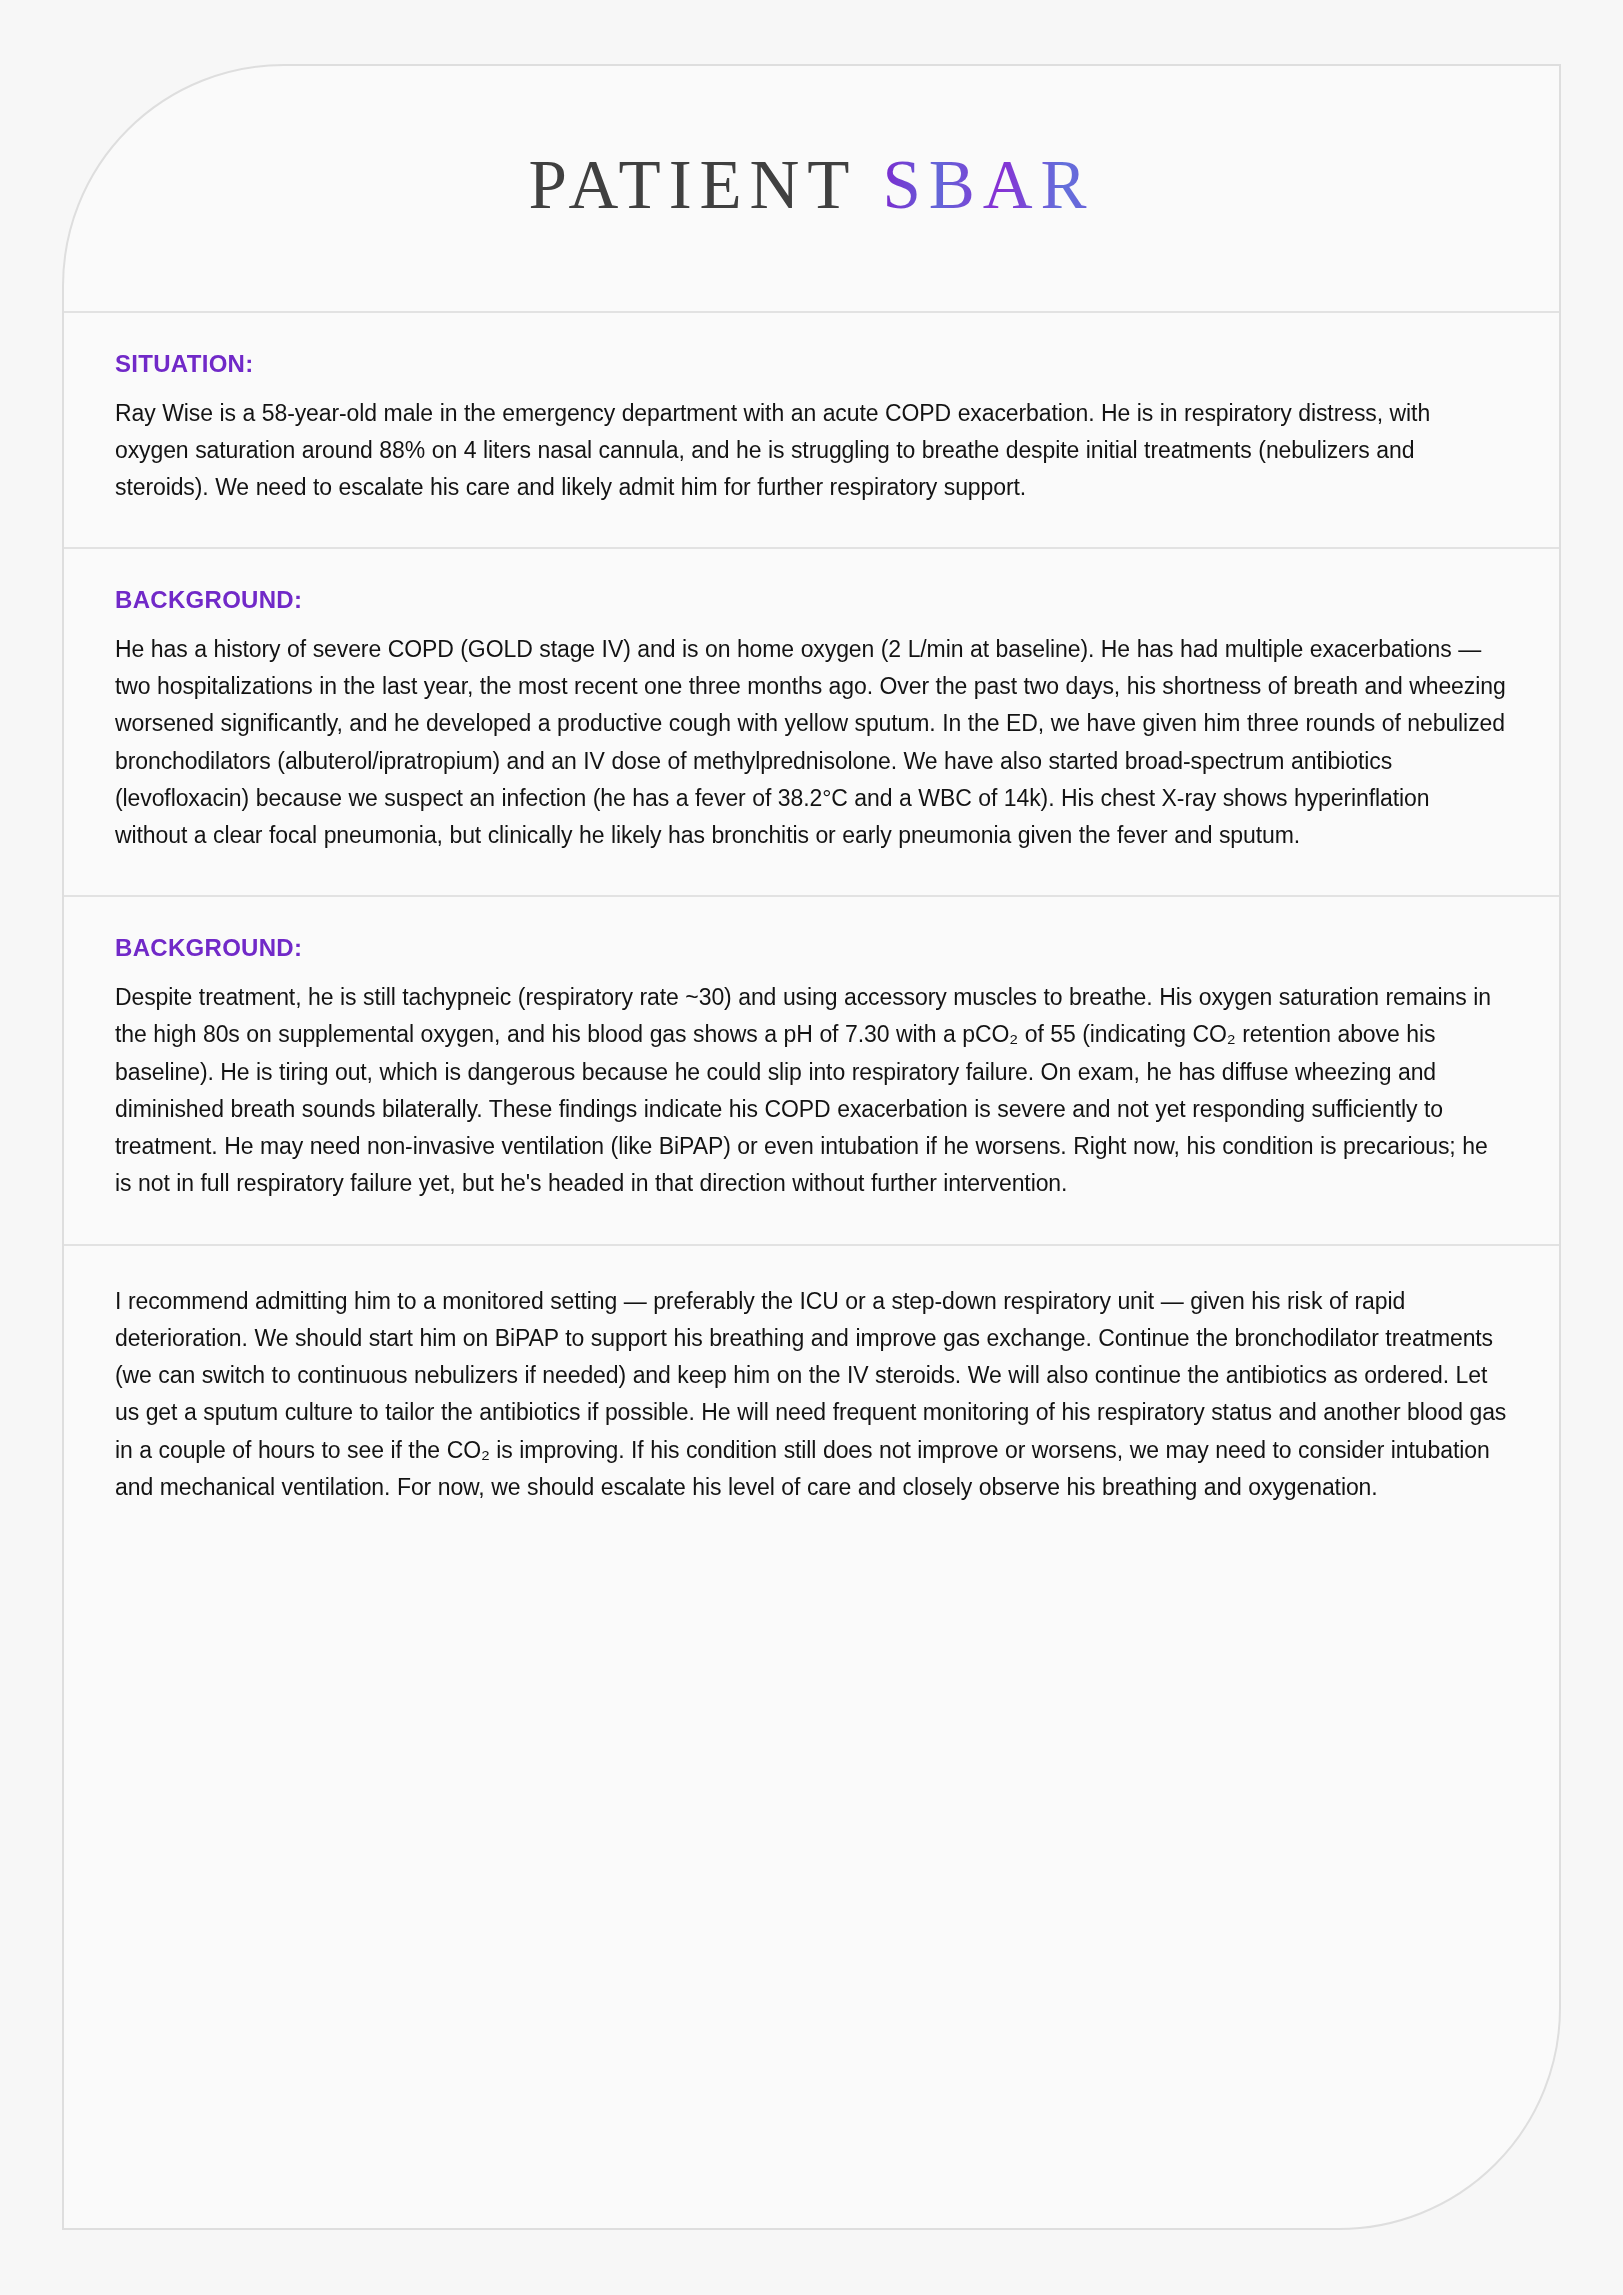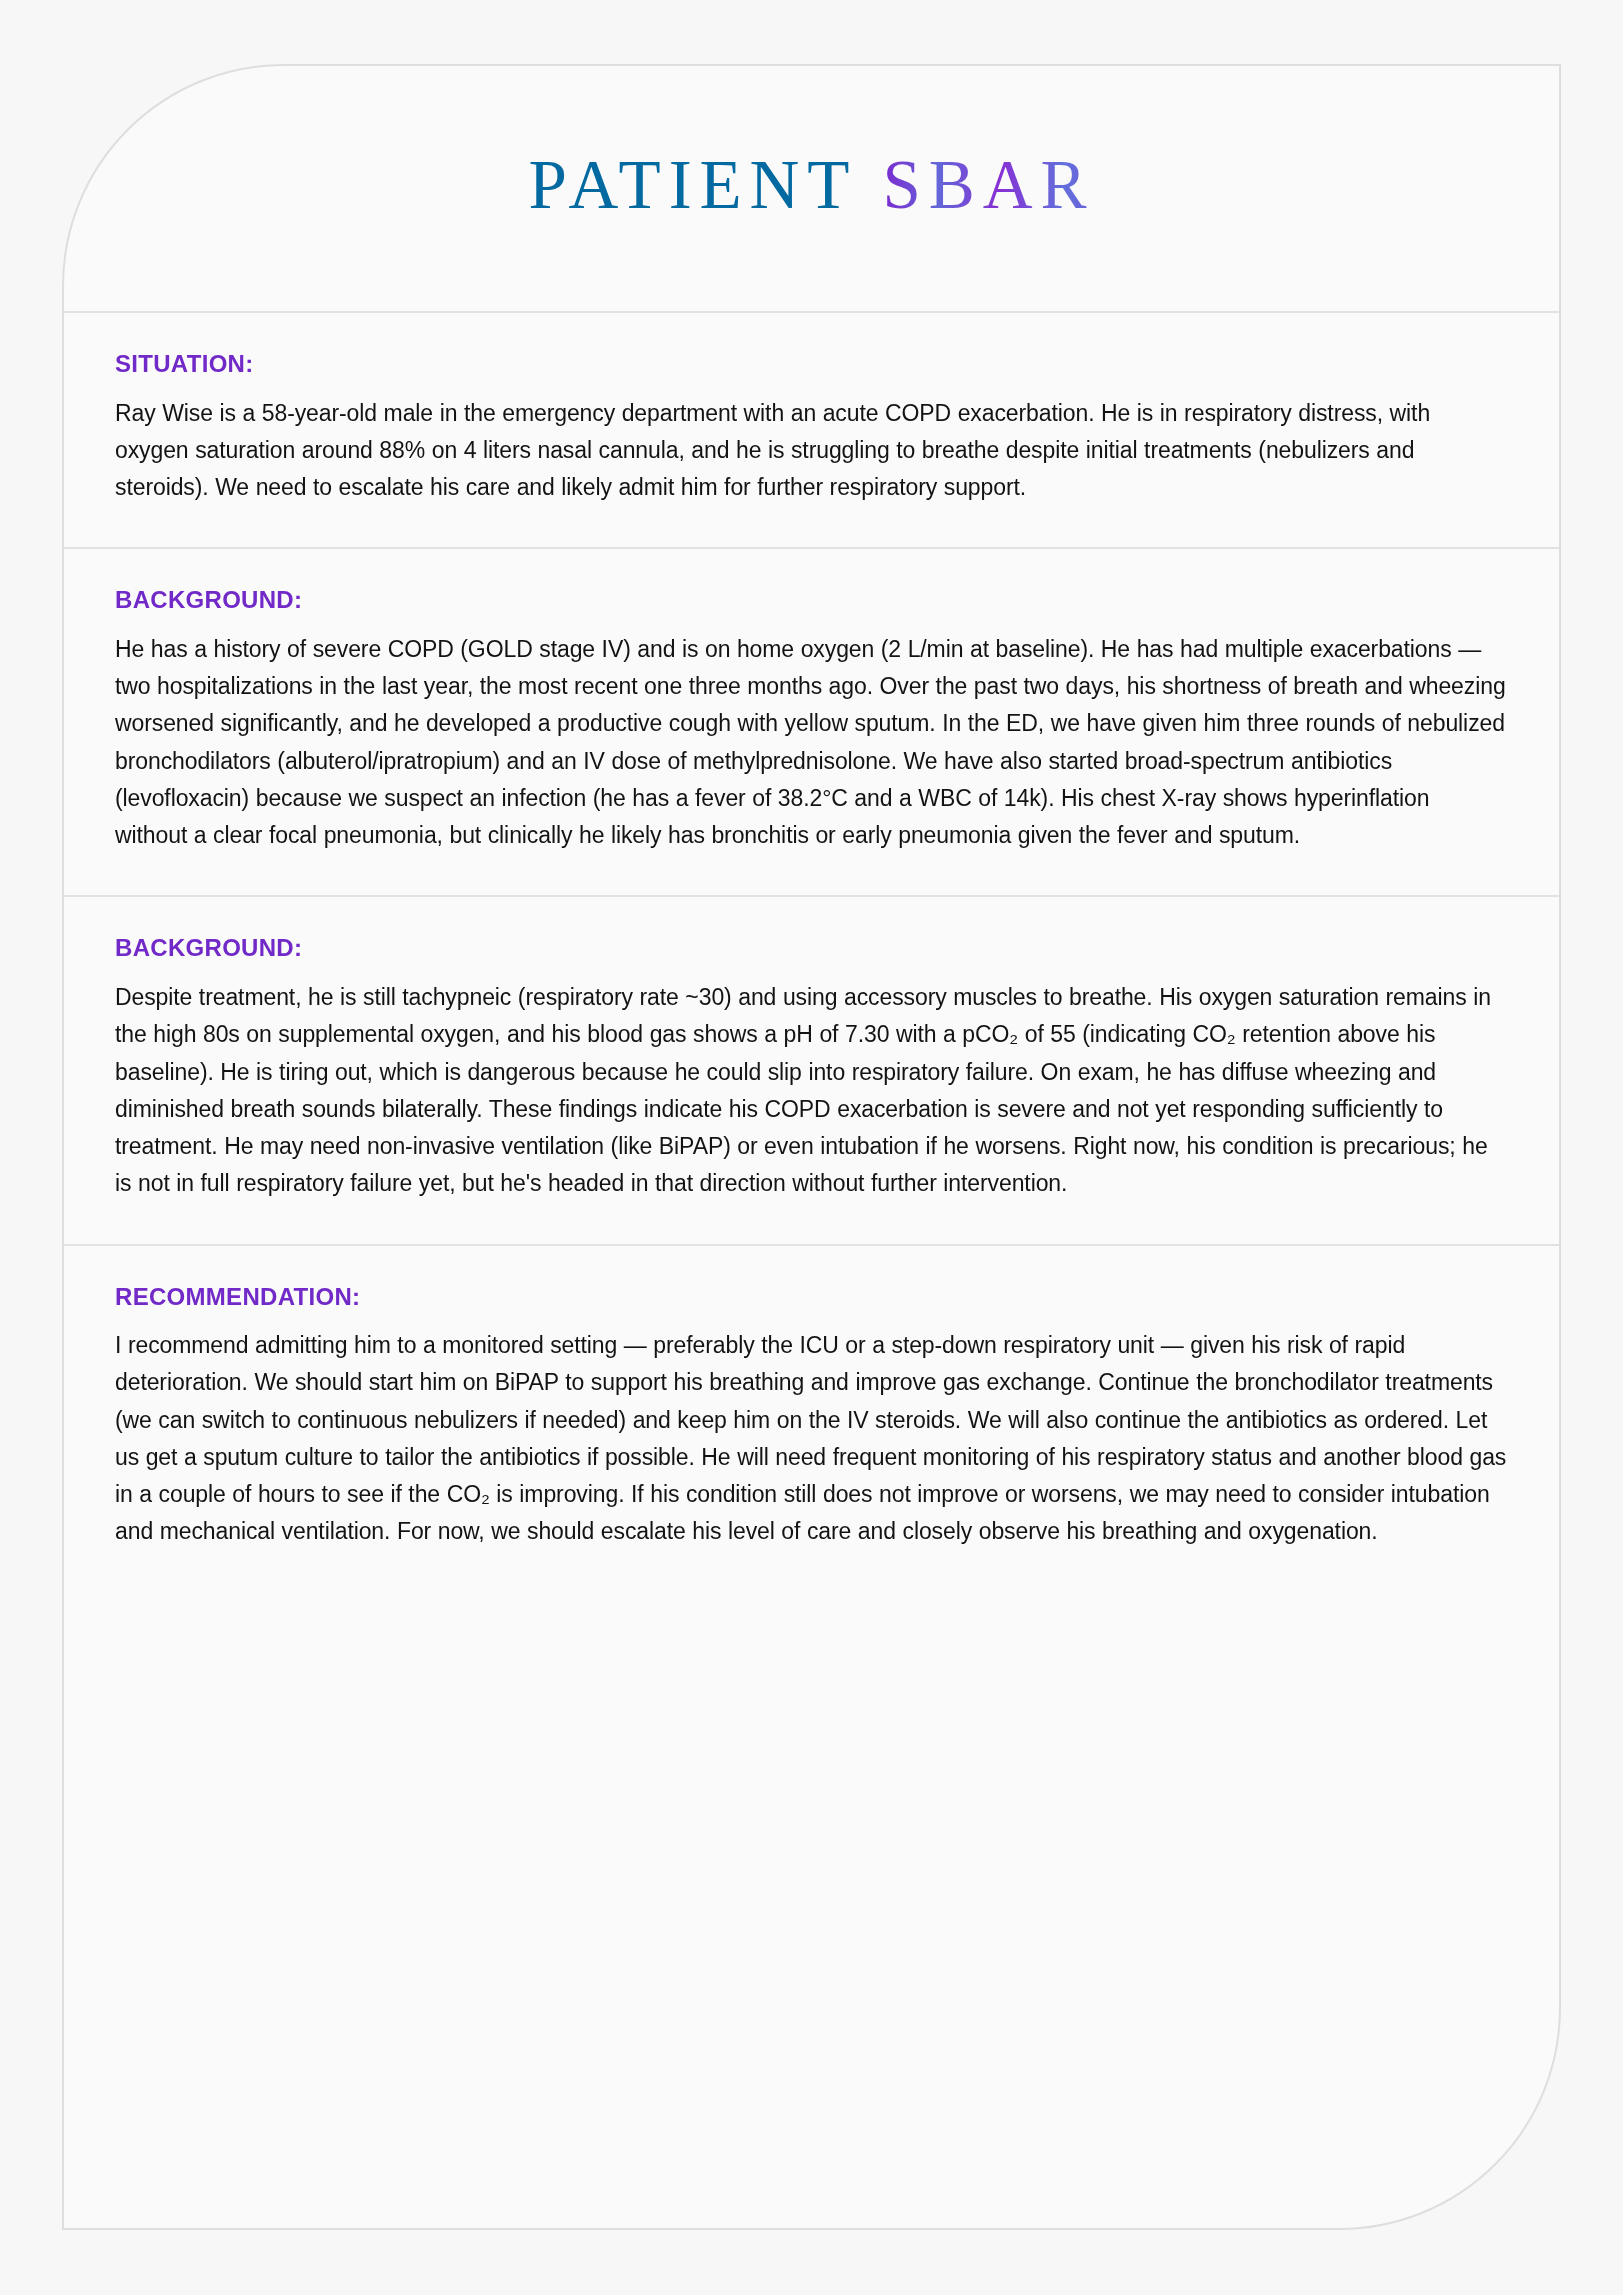--- a/index.html
+++ b/index.html
@@ -55,21 +55,21 @@
     font-family: "Liberation Serif", "DejaVu Serif", serif;
     font-size: 69px;
     font-weight: 400;
     letter-spacing: 7.9px;
     line-height: 1;
     white-space: nowrap;
     margin: 0;
     padding: 0 0 6.5px 0;
   }
   .doc-title .word-plain {
-    color: #0369a1;
+    color: #404040;
   }
   .doc-title .word-accent {
     background-image: linear-gradient(90deg,
         #7b2cd0 0%,
         #6366d8 26%,
         #8730d4 55%,
         #6370db 85%,
         #6a5fd9 100%);
     -webkit-background-clip: text;
     background-clip: text;
@@ -129,19 +129,18 @@
       <h2 class="section-heading">BACKGROUND:</h2>
       <p class="section-body">He has a history of severe COPD (GOLD stage IV) and is on home oxygen (2 L/min at baseline). He has had multiple exacerbations — two hospitalizations in the last year, the most recent one three months ago. Over the past two days, his shortness of breath and wheezing worsened significantly, and he developed a productive cough with yellow sputum. In the ED, we have given him three rounds of nebulized bronchodilators (albuterol/ipratropium) and an IV dose of methylprednisolone. We have also started broad-spectrum antibiotics (levofloxacin) because we suspect an infection (he has a fever of 38.2°C and a WBC of 14k). His chest X-ray shows hyperinflation without a clear focal pneumonia, but clinically he likely has bronchitis or early pneumonia given the fever and sputum.</p>
     </div>
 
     <div class="section">
       <h2 class="section-heading">BACKGROUND:</h2>
       <p class="section-body">Despite treatment, he is still tachypneic (respiratory rate ~30) and using accessory muscles to breathe. His oxygen saturation remains in the high 80s on supplemental oxygen, and his blood gas shows a pH of 7.30 with a pCO₂ of 55 (indicating CO₂ retention above his baseline). He is tiring out, which is dangerous because he could slip into respiratory failure. On exam, he has diffuse wheezing and diminished breath sounds bilaterally. These findings indicate his COPD exacerbation is severe and not yet responding sufficiently to treatment. He may need non-invasive ventilation (like BiPAP) or even intubation if he worsens. Right now, his condition is precarious; he is not in full respiratory failure yet, but he's headed in that direction without further intervention.</p>
     </div>
 
     <div class="section">
-      <h2 class="section-heading">RECOMMENDATION:</h2>
       <p class="section-body">I recommend admitting him to a monitored setting — preferably the ICU or a step-down respiratory unit — given his risk of rapid deterioration. We should start him on BiPAP to support his breathing and improve gas exchange. Continue the bronchodilator treatments (we can switch to continuous nebulizers if needed) and keep him on the IV steroids. We will also continue the antibiotics as ordered. Let us get a sputum culture to tailor the antibiotics if possible. He will need frequent monitoring of his respiratory status and another blood gas in a couple of hours to see if the CO₂ is improving. If his condition still does not improve or worsens, we may need to consider intubation and mechanical ventilation. For now, we should escalate his level of care and closely observe his breathing and oxygenation.</p>
     </div>
 
   </div>
 </div>
 
 
 </body></html>

